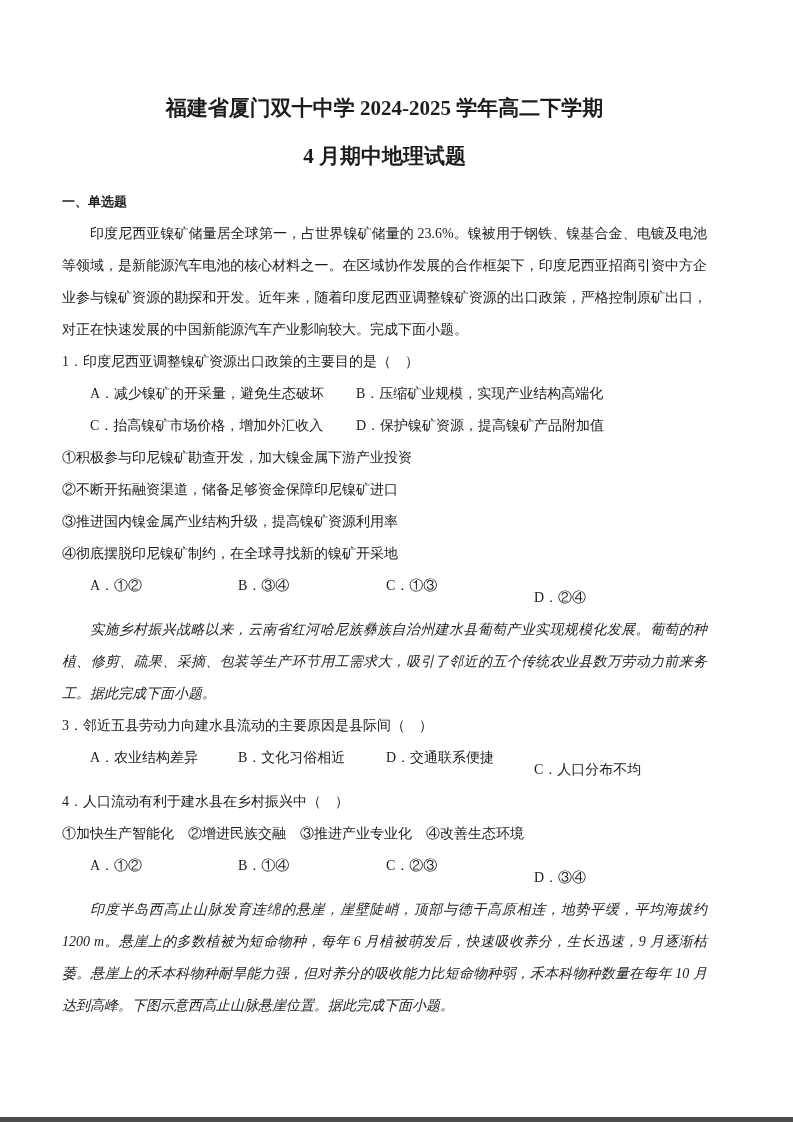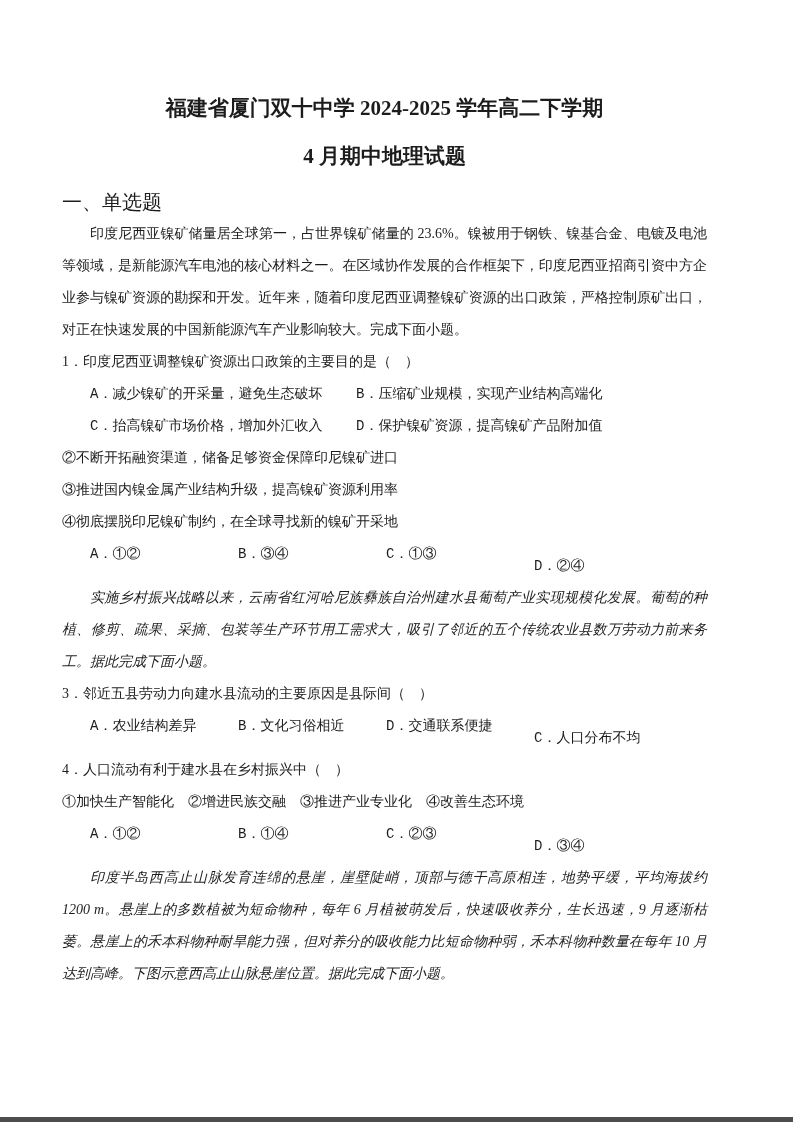--- a/index.html
+++ b/index.html
@@ -12,28 +12,28 @@
     font-family: "Liberation Serif", "DejaVu Serif", serif;
   }
   .page { padding: 96px 86px 0 62px; }
   .title {
     font-size: 21px; font-weight: bold;
     text-align: center;
     line-height: 24px;
     margin: 0 0 24px 0;
   }
   .section-heading {
-    font-size: 20px; font-weight: normal;
+    font-size: 13px; font-weight: bold;
     line-height: 20px;
     margin: 12px 0 6px 0;
   }
   .bodyline { font-size: 14px; line-height: 32px; margin: 0; }
   .para { text-indent: 2em; text-align: justify; }
   .kai { font-style: italic; }
-  .opt-row { padding-left: 28px; display: flex; font-family: Liberation Mono, monospace; }
+  .opt-row { padding-left: 28px; display: flex; }
   .opt { display: block; white-space: nowrap; }
   .row-2col .opt:first-child { width: 266px; }
   .row-4col .opt { width: 148px; }
   .row-4col .opt:last-child { width: auto; margin-top: 12px; }
   .bottom-bar {
     position: absolute; left: 0; bottom: 0;
     width: 100%; height: 5px;
     background: #4d4d4d;
   }
 </style>
@@ -52,20 +52,21 @@
   <div class="bodyline">1．印度尼西亚调整镍矿资源出口政策的主要目的是（　）</div>
   <div class="bodyline opt-row row-2col">
     <span class="opt">A．减少镍矿的开采量，避免生态破坏</span>
     <span class="opt">B．压缩矿业规模，实现产业结构高端化</span>
   </div>
   <div class="bodyline opt-row row-2col">
     <span class="opt">C．抬高镍矿市场价格，增加外汇收入</span>
     <span class="opt">D．保护镍矿资源，提高镍矿产品附加值</span>
   </div>
 
+  <div class="bodyline">①积极参与印尼镍矿勘查开发，加大镍金属下游产业投资</div>
   <div class="bodyline">②不断开拓融资渠道，储备足够资金保障印尼镍矿进口</div>
   <div class="bodyline">③推进国内镍金属产业结构升级，提高镍矿资源利用率</div>
   <div class="bodyline">④彻底摆脱印尼镍矿制约，在全球寻找新的镍矿开采地</div>
   <div class="bodyline opt-row row-4col">
     <span class="opt">A．①②</span>
     <span class="opt">B．③④</span>
     <span class="opt">C．①③</span>
     <span class="opt">D．②④</span>
   </div>
 

